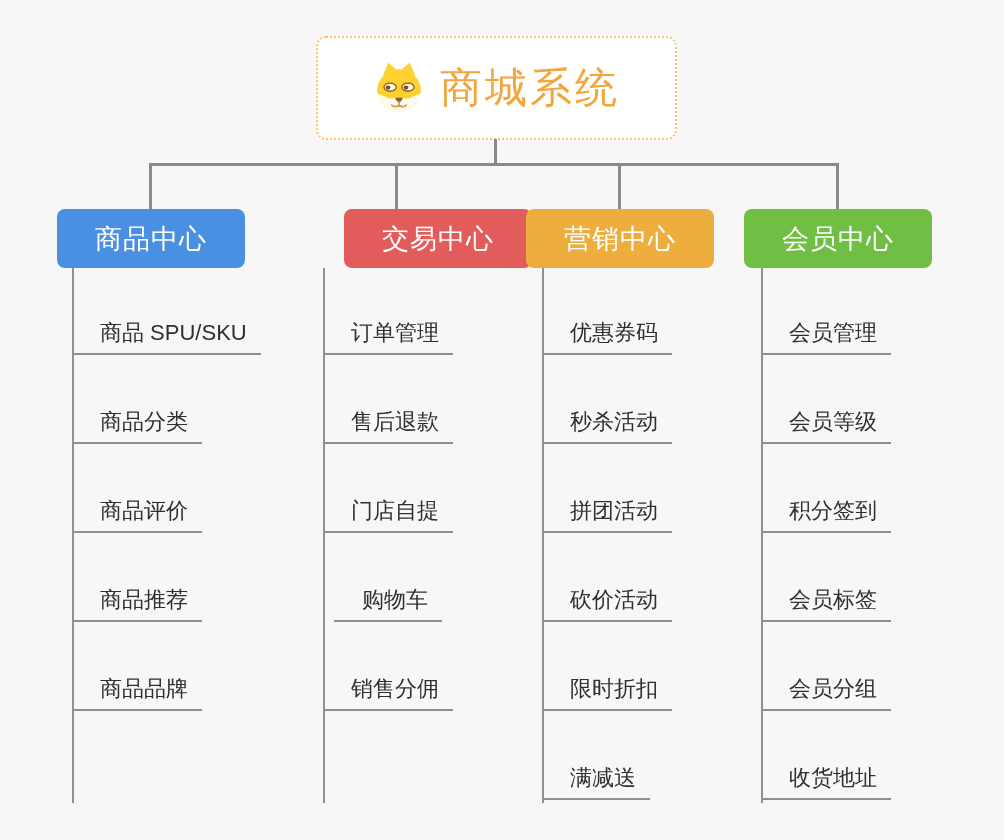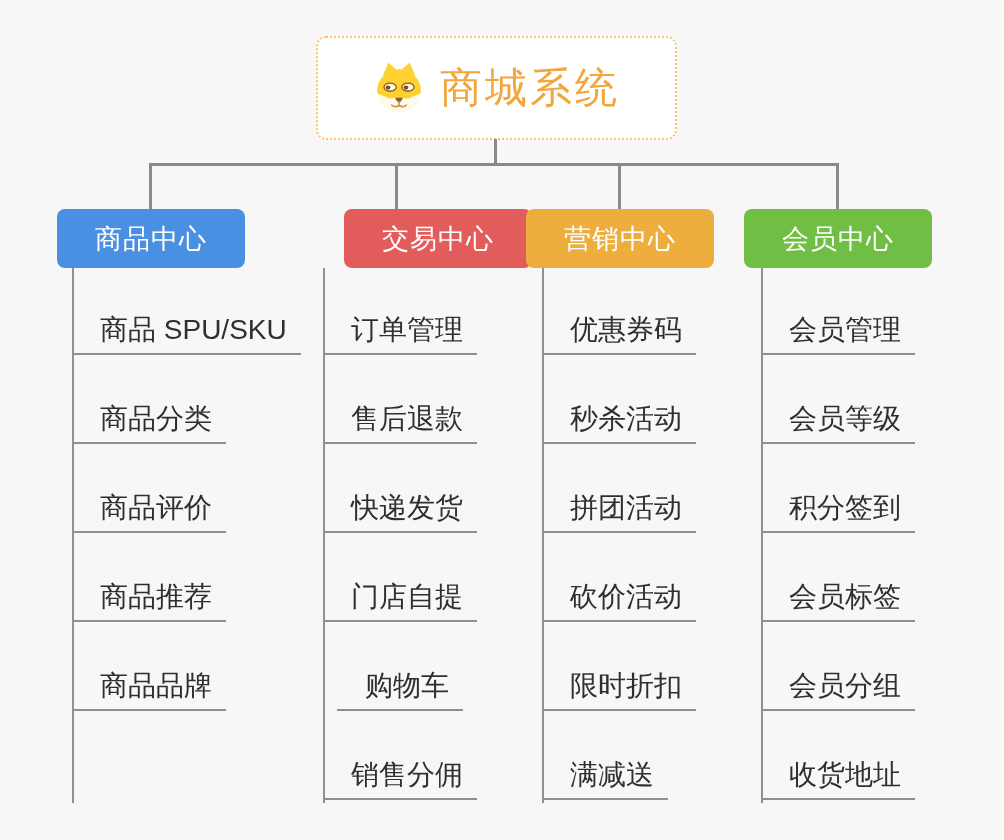--- a/index.html
+++ b/index.html
@@ -47,21 +47,21 @@
   .cline-2{left:542px;}
   .cline-3{left:761px;}
   .leaves{position:absolute;top:266px;display:flex;flex-direction:column;align-items:flex-start;}
   .leaves-0{left:72px;}
   .leaves-1{left:323px;align-items:center;}
   .leaves-2{left:542px;justify-content:center;}
   .leaves-3{left:761px;}
   .leaf{height:89px;display:flex;align-items:flex-end;}
   .leaf-label{
     display:inline-block;border-bottom:2px solid #909090;
-    padding:0 14px 9px 28px;font-size:28px;line-height:1;color:#2f2f2f;
+    padding:0 14px 9px 28px;font-size:22px;line-height:1;color:#2f2f2f;
     white-space:nowrap;cursor:default;
   }
 </style>
 </head>
 <body>
 
 <div class="root-node" style="border-color: rgb(246, 194, 106);">
   <svg class="dog-icon" viewBox="0 0 64 64" aria-hidden="true">
     <polygon points="12,17 19,1 30,10" fill="#FFD02E"></polygon>
     <polygon points="52,17 45,1 34,10" fill="#FFD02E"></polygon>
@@ -121,23 +121,20 @@
 </div>
 
 <div class="leaves leaves-1">
   <div class="leaf">
       <span class="leaf-label">订单管理</span>
     </div>
   <div class="leaf">
       <span class="leaf-label">售后退款</span>
     </div>
   <div class="leaf">
-      <span class="leaf-label">快递发货</span>
-    </div>
-  <div class="leaf">
       <span class="leaf-label">门店自提</span>
     </div>
   <div class="leaf">
       <span class="leaf-label">购物车</span>
     </div>
   <div class="leaf">
       <span class="leaf-label">销售分佣</span>
     </div>
 </div>
 

